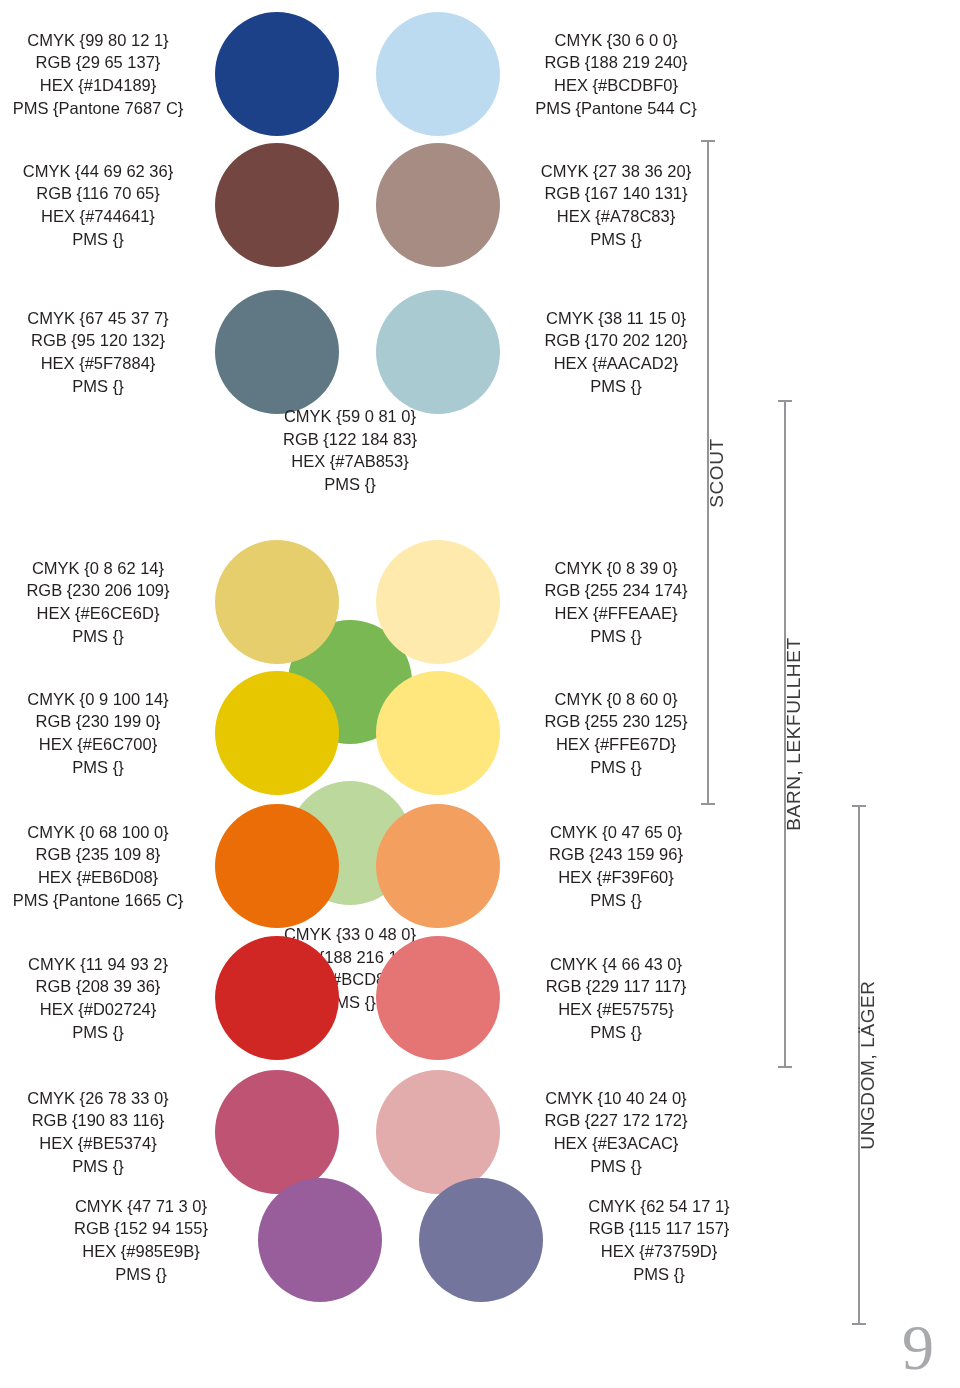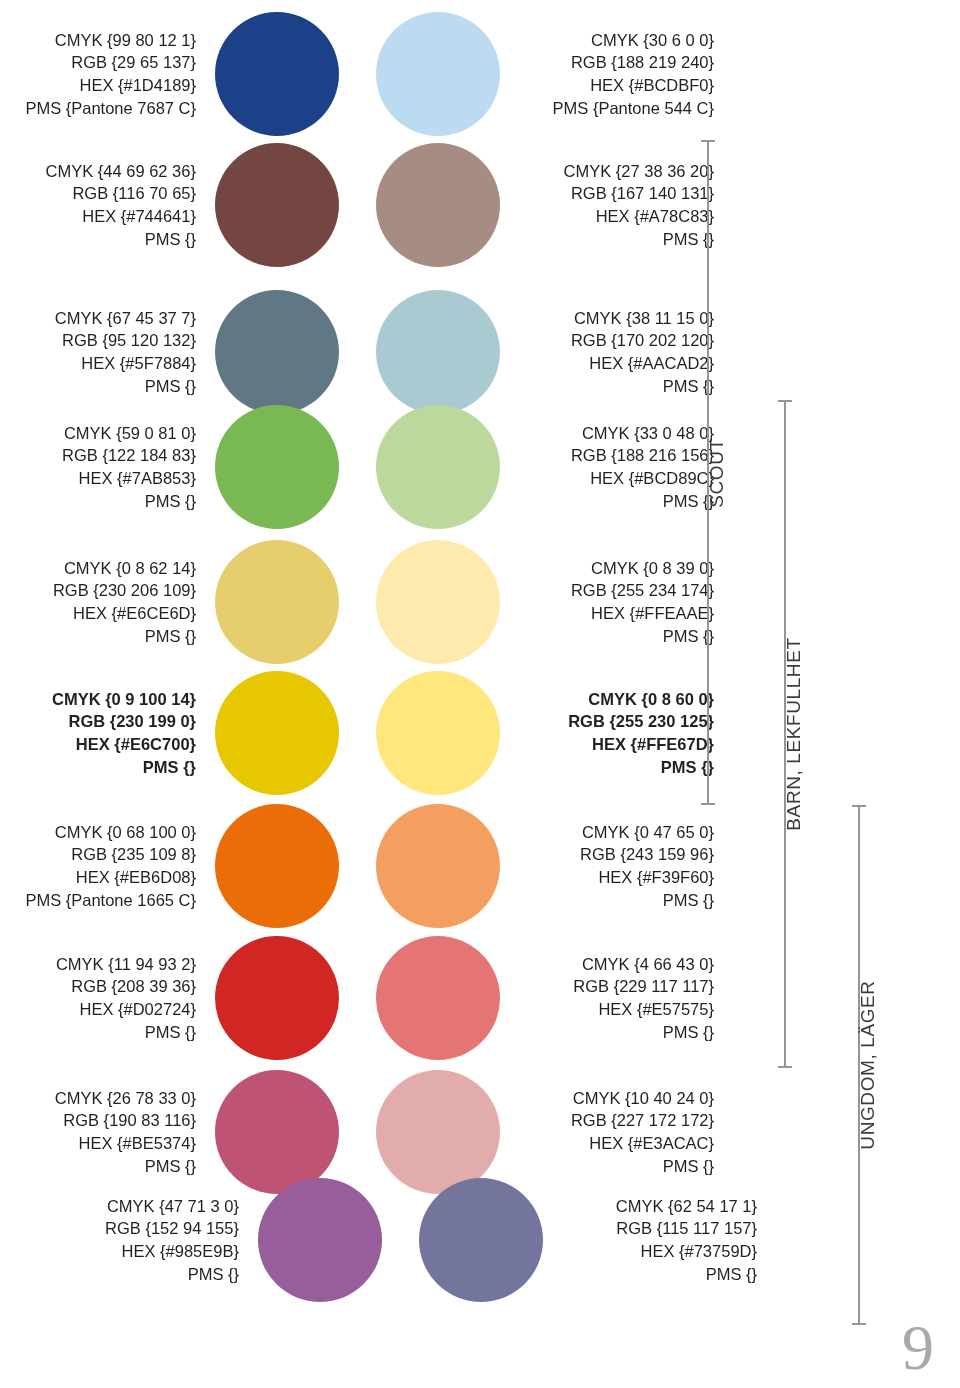--- a/index.html
+++ b/index.html
@@ -27,21 +27,21 @@
     left: 0;
     width: 700px;
     height: 124px;
     display: flex;
     align-items: center;
   }
 
   .spec-block {
     width: 196px;
     flex: 0 0 196px;
-    text-align: right;
+    text-align: center;
     font-size: 16.5px;
     line-height: 22.6px;
     color: #231f20;
     white-space: nowrap;
   }
   .spec-block.right {
     margin-left: 0;
   }
   .spec-line {
     display: block;
@@ -169,21 +169,21 @@
         <div class="circle-slot">
           <div class="swatch-circle" style="background: rgb(170, 202, 210);"></div>
         </div>
         <div class="spec-block right">
           <span class="spec-line">CMYK {38 11 15 0}</span>
           <span class="spec-line">RGB {170 202 120}</span>
           <span class="spec-line">HEX {#AACAD2}</span>
           <span class="spec-line">PMS {}</span>
         </div>
       </div>
-      <div class="swatch-row" style="top: 405px;">
+      <div class="swatch-row" style="top: 405px; flex-direction: column;">
         <div class="spec-block left">
           <span class="spec-line">CMYK {59 0 81 0}</span>
           <span class="spec-line">RGB {122 184 83}</span>
           <span class="spec-line">HEX {#7AB853}</span>
           <span class="spec-line">PMS {}</span>
         </div>
         <div class="circle-slot">
           <div class="swatch-circle" style="background: rgb(122, 184, 83);"></div>
         </div>
         <div class="circle-slot">
@@ -209,21 +209,21 @@
         <div class="circle-slot">
           <div class="swatch-circle" style="background: rgb(255, 234, 174);"></div>
         </div>
         <div class="spec-block right">
           <span class="spec-line">CMYK {0 8 39 0}</span>
           <span class="spec-line">RGB {255 234 174}</span>
           <span class="spec-line">HEX {#FFEAAE}</span>
           <span class="spec-line">PMS {}</span>
         </div>
       </div>
-      <div class="swatch-row" style="top: 671px; font-weight: bold;">
+      <div class="swatch-row" style="top: 671px;">
         <div class="spec-block left">
           <span class="spec-line">CMYK {0 9 100 14}</span>
           <span class="spec-line">RGB {230 199 0}</span>
           <span class="spec-line">HEX {#E6C700}</span>
           <span class="spec-line">PMS {}</span>
         </div>
         <div class="circle-slot">
           <div class="swatch-circle" style="background: rgb(230, 199, 0);"></div>
         </div>
         <div class="circle-slot">

